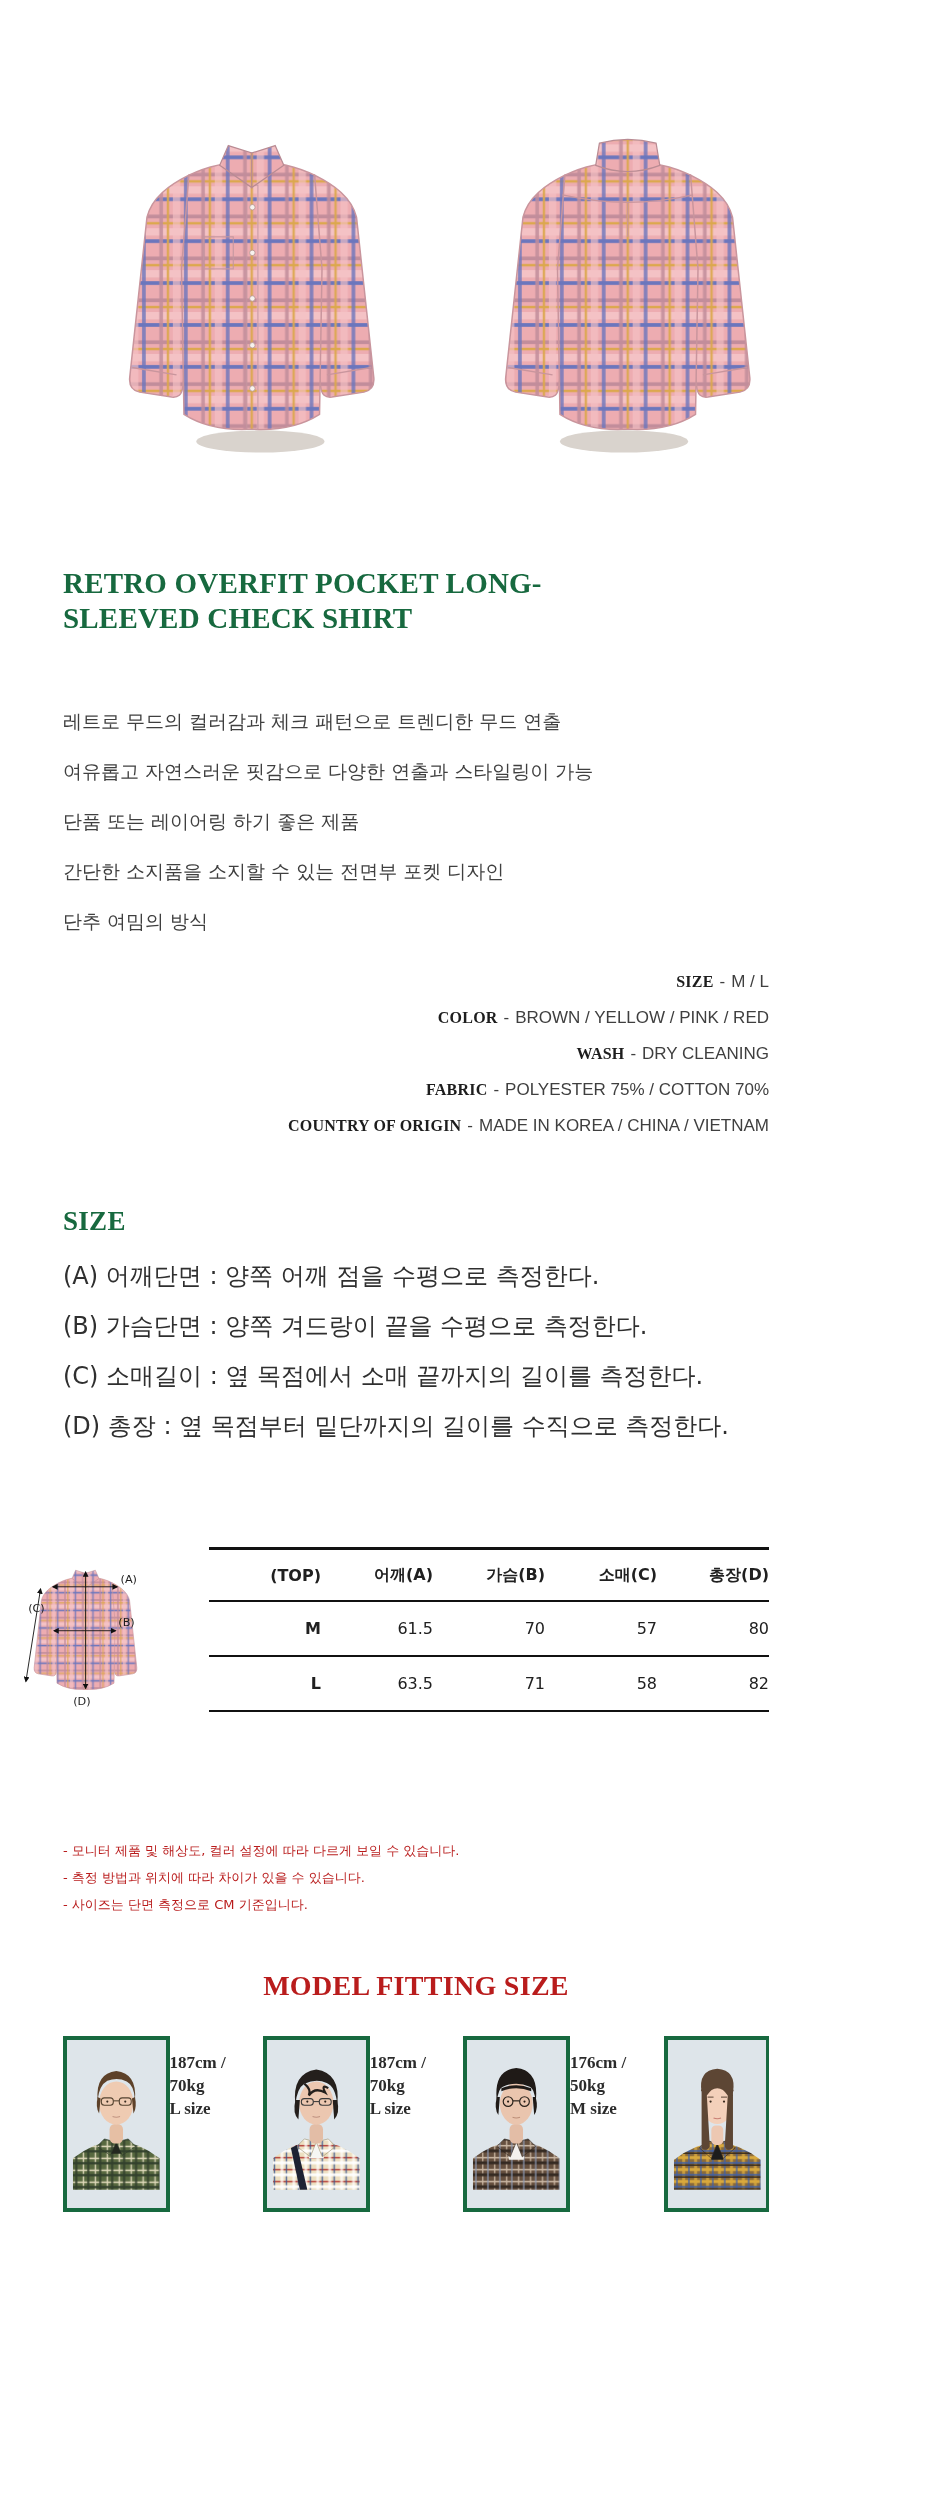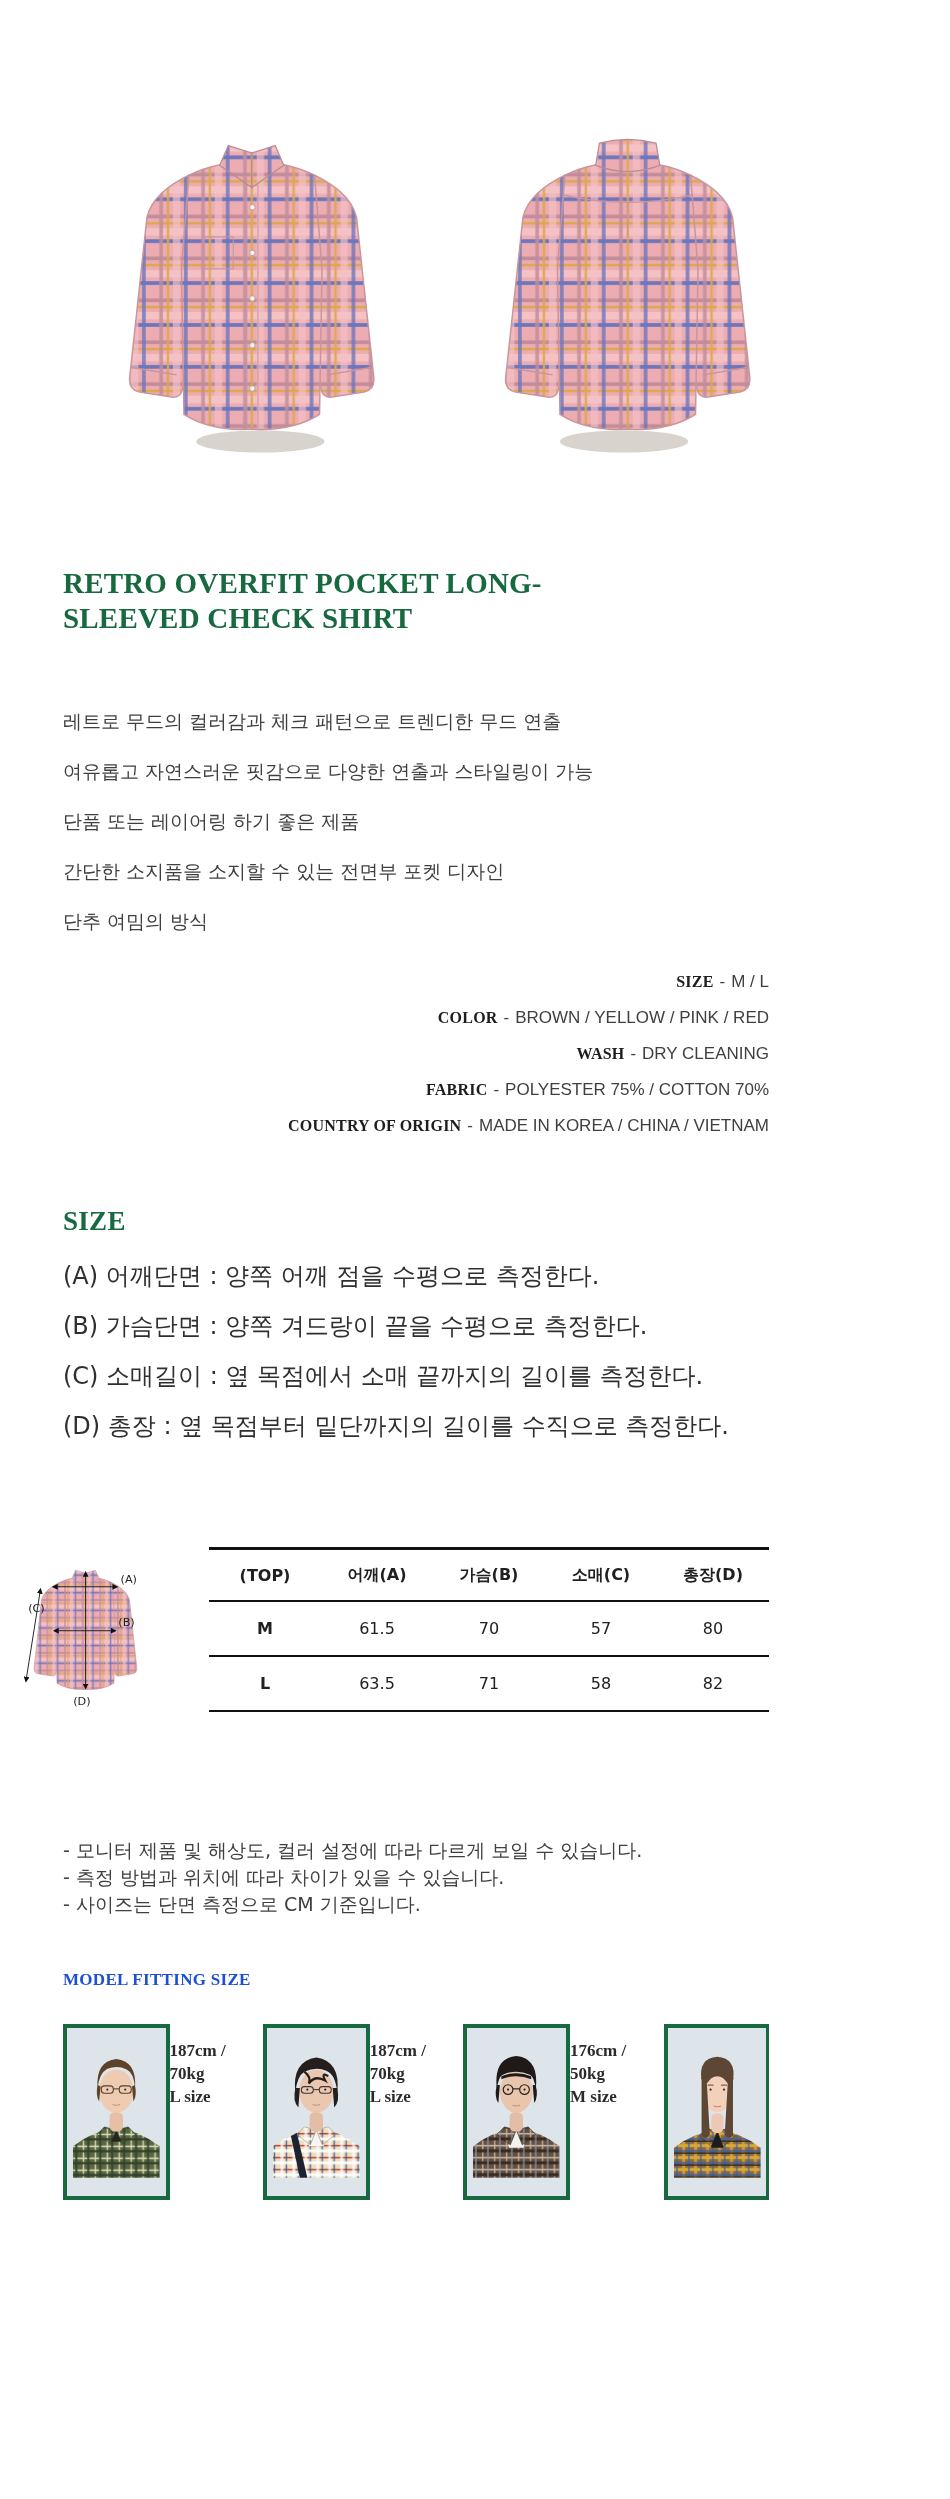--- a/index.html
+++ b/index.html
@@ -30,33 +30,33 @@
   
   .size-heading{margin:62px 0 0 63px;font-family:"Liberation Serif","DejaVu Serif",serif;
     font-weight:700;font-size:27px;color:#17693f;letter-spacing:.3px;}
   .guides{margin:14px 0 0 63px;}
   .guides p{margin:0;font-size:24px;line-height:50px;color:#2f2f2f;font-family:"DejaVu Sans","Liberation Sans",sans-serif;}
 
   
   .diagram-row{margin:40px 0 0 18px;display:flex;align-items:flex-start;}
   .size-table-wrap{margin-left:22px;padding-top:56px;}
   table.size-table{border-collapse:collapse;width:560px;table-layout:fixed;}
-  table.size-table td,table.size-table th{padding:0;text-align:center;font-size:16px;color:#202020;
+  table.size-table td,table.size-table th{padding:0;text-align:right;font-size:16px;color:#202020;
     font-family:"DejaVu Sans","Liberation Sans",sans-serif;}
   table.size-table thead th{height:50px;font-weight:700;border-top:3px solid #111;border-bottom:2px solid #111;}
   table.size-table tbody td{height:53px;border-bottom:2px solid #111;font-weight:400;}
   table.size-table tbody td.size-col{font-weight:700;}
 
   
   .notes{margin:44px 0 0 63px;}
-  .notes p{margin:0;font-size:19px;line-height:27px;color:#404040;font-family:"DejaVu Sans","Liberation Sans",sans-serif;}
+  .notes p{margin:0;font-size:13px;line-height:27px;color:#b91c1c;font-family:"DejaVu Sans","Liberation Sans",sans-serif;}
 
   
   .model-heading{margin:52px 0 0 63px;font-family:"Liberation Serif","DejaVu Serif",serif;
-    font-weight:700;font-size:17px;color:#1d4ed8;letter-spacing:.3px;}
+    font-weight:700;font-size:28px;color:#b91c1c;letter-spacing:.3px;text-align:center;}
   .models{margin:34px 0 0 63px;display:flex;gap:19px;}
   .model-wrap{display:flex;flex-direction:row;}
   .model-photo{border:4px solid #17693f;display:block;background:#dee5ea;}
   .model-caption{margin-top:15px;font-family:"Liberation Serif","DejaVu Serif",serif;font-weight:700;
     font-size:17px;line-height:23px;color:#2b2b2b;}
   .page-bottom-pad{height:58px;}
   .defs-holder{position:absolute;width:0;height:0;overflow:hidden;}
   svg text.diagram-label{font-family:"DejaVu Sans","Liberation Sans",sans-serif;font-size:20px;fill:#1c1c1c;}
 </style>
 </head>

